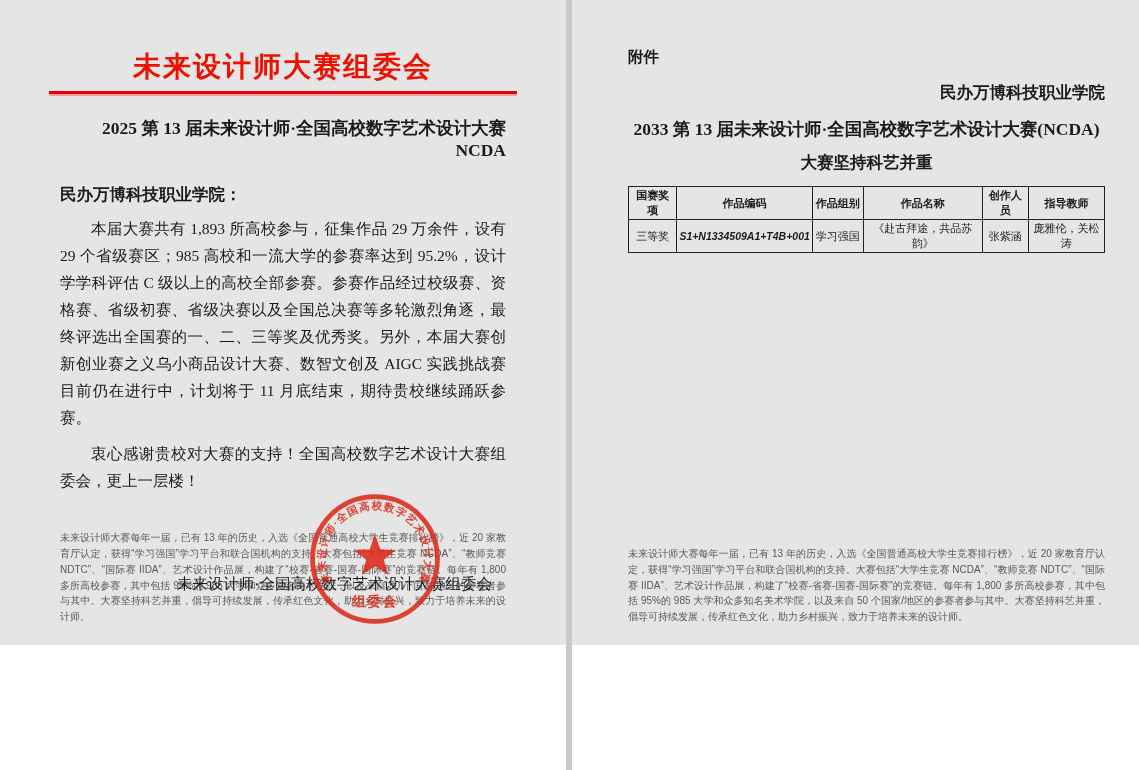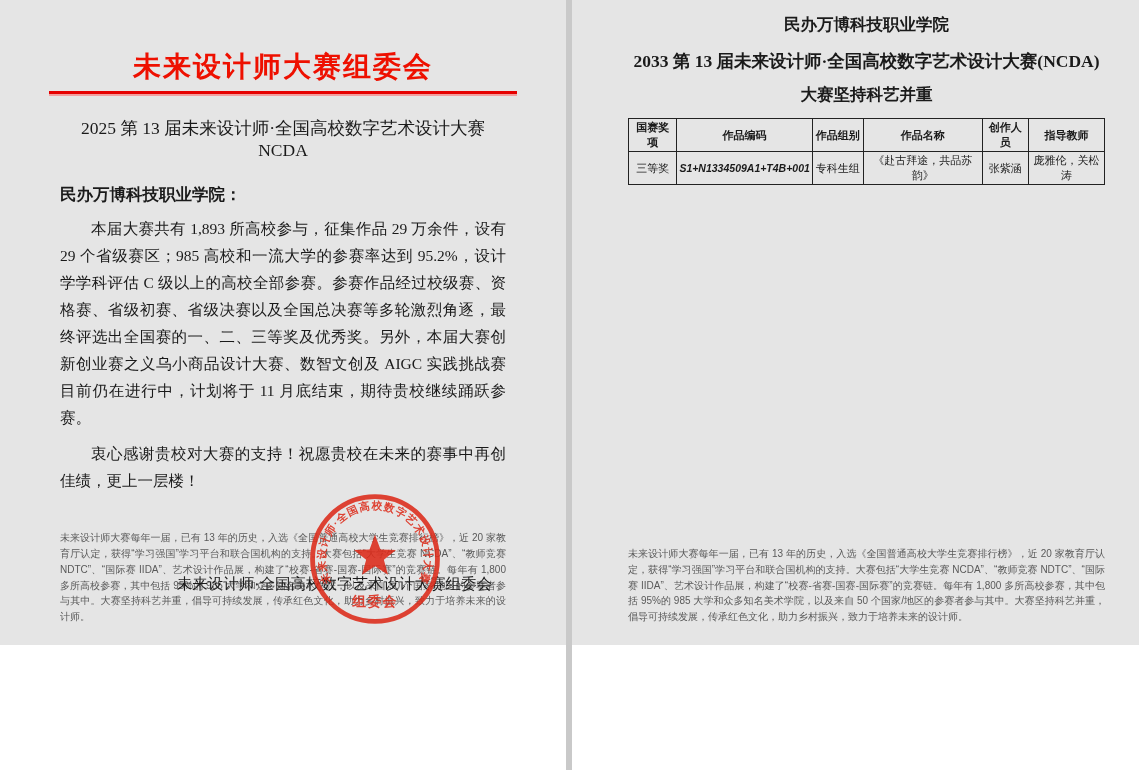--- a/index.html
+++ b/index.html
@@ -27,23 +27,23 @@
     line-height: 34px;
   }
   .letterhead-rule {
     margin: 7px -11px 0 -11px;
     height: 3px;
     border-top: 3.5px solid #e60000;
     border-bottom: 2px solid #f29e9e;
   }
   .doc-title-1 {
     margin-top: 21px;
-    text-align: center;
+    text-align: right;
     font-size: 17.5px;
-    font-weight: normal;
+    font-weight: bold;
     line-height: 22px;
   }
   .doc-title-2 {
     margin-top: 11px;
     text-align: center;
     font-size: 17.5px;
     font-weight: bold;
     letter-spacing: 0.55em;
     line-height: 22px;
   }
@@ -89,21 +89,21 @@
   .page-right .page-footer { left: 56px; right: 34px; }
 
   
   .attachment-label {
     margin-top: 47px;
     font-size: 15.5px;
     font-weight: bold;
   }
   .school-name {
     margin-top: 14px;
-    text-align: center;
+    text-align: right;
     font-size: 16.5px;
     font-weight: bold;
     line-height: 21px;
   }
   .list-title-1 {
     margin-top: 15px;
     text-align: center;
     font-size: 17.5px;
     font-weight: bold;
     line-height: 23px;
@@ -153,21 +153,21 @@
     <div class="letterhead-title">未来设计师大赛组委会</div>
 
     <div class="letterhead-rule"></div>
 
     <div class="doc-title-1">2025 第 13 届未来设计师·全国高校数字艺术设计大赛 NCDA</div>
 
 
     <div class="salutation">民办万博科技职业学院：</div>
 
     <p class="body-para">本届大赛共有 1,893 所高校参与，征集作品 29 万余件，设有 29 个省级赛区；985 高校和一流大学的参赛率达到 95.2%，设计学学科评估 C 级以上的高校全部参赛。参赛作品经过校级赛、资格赛、省级初赛、省级决赛以及全国总决赛等多轮激烈角逐，最终评选出全国赛的一、二、三等奖及优秀奖。另外，本届大赛创新创业赛之义乌小商品设计大赛、数智文创及 AIGC 实践挑战赛目前仍在进行中，计划将于 11 月底结束，期待贵校继续踊跃参赛。</p>
-    <p class="body-para">衷心感谢贵校对大赛的支持！祝愿贵校在未来的赛事中再创佳绩，更上一层楼！</p>
+    <p class="body-para">衷心感谢贵校对大赛的支持！全国高校数字艺术设计大赛组委会，更上一层楼！</p>
 
     <div class="sign-area">
 
       <svg class="seal" viewBox="0 0 200 200" xmlns="http://www.w3.org/2000/svg">
         <defs>
           <path id="sealArc" d="M 41.02,141.3 A 72,72 0 1 1 158.98,141.3" fill="none"></path>
         </defs>
         <circle cx="100" cy="100" r="90.5" fill="none" stroke="#dd2b1a" stroke-width="7"></circle>
         <polygon fill="#dd2b1a" points="100,65 92.06,86.08 69.57,87.11 87.16,101.17 81.19,122.89 100,110.5 118.81,122.89 112.84,101.17 130.43,87.11 107.94,86.08"></polygon>
         <text fill="#dd2b1a" style="font-size:15.5px; font-weight:bold; letter-spacing:1.5px; font-family:'Liberation Serif','DejaVu Serif',serif;">
@@ -180,20 +180,21 @@
 
     </div>
 
     <div class="page-footer">未来设计师大赛每年一届，已有 13 年的历史，入选《全国普通高校大学生竞赛排行榜》，近 20 家教育厅认定，获得“学习强国”学习平台和联合国机构的支持。大赛包括“大学生竞赛 NCDA”、“教师竞赛 NDTC”、“国际赛 IIDA”、艺术设计作品展，构建了“校赛-省赛-国赛-国际赛”的竞赛链。每年有 1,800 多所高校参赛，其中包括 95%的 985 大学和众多知名美术学院，以及来自 50 个国家/地区的参赛者参与其中。大赛坚持科艺并重，倡导可持续发展，传承红色文化，助力乡村振兴，致力于培养未来的设计师。</div>
   </div>
 
   <div class="page-divider"></div>
 
   <div class="page page-right">
 
+    <div class="attachment-label">附件</div>
 
     <div class="school-name">民办万博科技职业学院</div>
 
     <div class="list-title-1">2033 第 13 届未来设计师·全国高校数字艺术设计大赛(NCDA)</div>
 
     <div class="list-title-2">大赛坚持科艺并重</div>
 
     <table class="award-table">
       <colgroup>
         <col class="col-award">
@@ -210,21 +211,21 @@
           <th>作品组别</th>
           <th>作品名称</th>
           <th>创作人员</th>
           <th>指导教师</th>
         </tr>
       </thead>
       <tbody>
         <tr>
           <td>三等奖</td>
           <td class="code-cell">S1+N1334509A1+T4B+001</td>
-          <td>专科生组</td>
+          <td>学习强国</td>
           <td>《赴古拜途，共品苏韵》</td>
           <td>张紫涵</td>
           <td>庞雅伦，关松涛</td>
         </tr>
       </tbody>
     </table>
 
     <div class="page-footer">未来设计师大赛每年一届，已有 13 年的历史，入选《全国普通高校大学生竞赛排行榜》，近 20 家教育厅认定，获得“学习强国”学习平台和联合国机构的支持。大赛包括“大学生竞赛 NCDA”、“教师竞赛 NDTC”、“国际赛 IIDA”、艺术设计作品展，构建了“校赛-省赛-国赛-国际赛”的竞赛链。每年有 1,800 多所高校参赛，其中包括 95%的 985 大学和众多知名美术学院，以及来自 50 个国家/地区的参赛者参与其中。大赛坚持科艺并重，倡导可持续发展，传承红色文化，助力乡村振兴，致力于培养未来的设计师。</div>
   </div>
 

